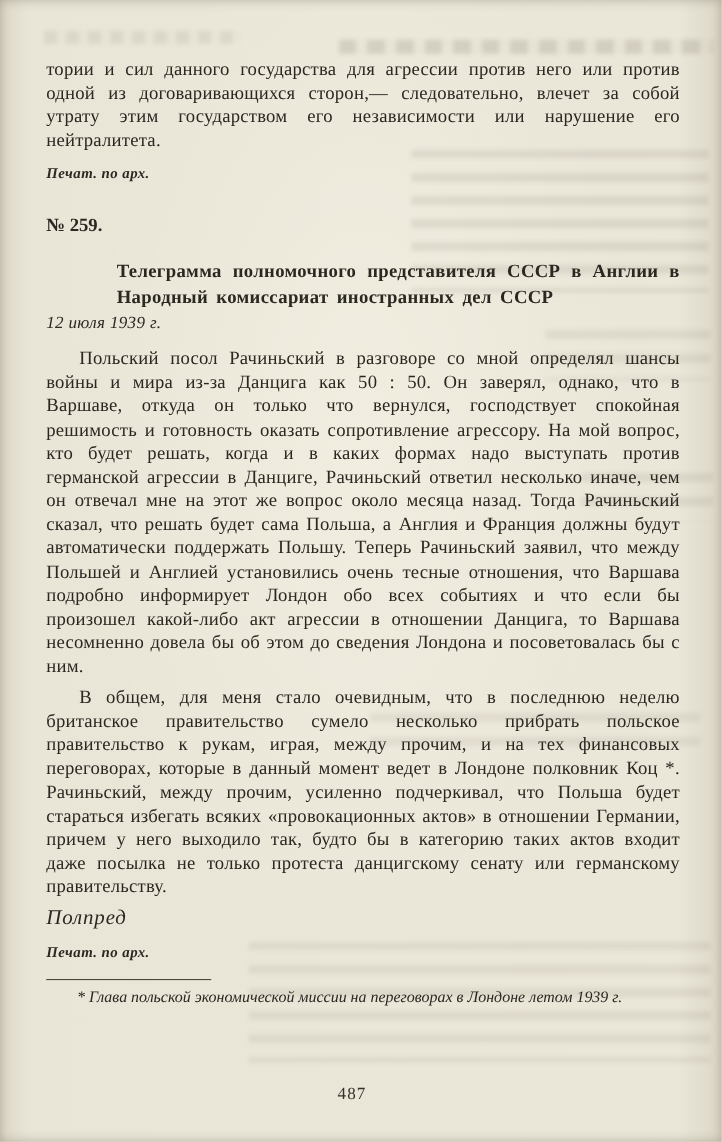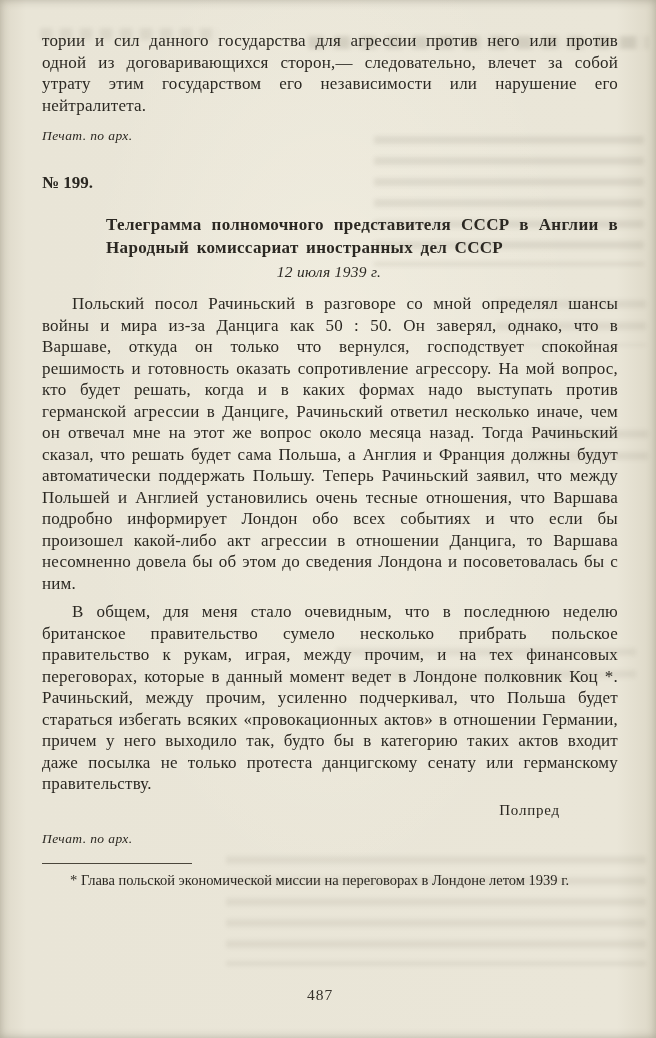--- a/index.html
+++ b/index.html
@@ -16,81 +16,82 @@
     background:
       radial-gradient(ellipse at 50% 38%, rgba(255,252,240,0.35) 0%, rgba(255,252,240,0) 55%),
       linear-gradient(90deg, #ddd8c8 0%, #e9e5d7 4%, #eae6d8 94%, #dcd7c6 100%),
       #e8e4d6;
     box-shadow: inset 0 0 10px rgba(86,80,64,0.35);
     font-family: "Liberation Serif", "DejaVu Serif", serif;
     color: #2b2822;
   }
   .content {
     position: absolute;
-    top: 30px;
+    top: 52px;
     left: 42px;
     width: 576px;
   }
   .body {
     margin: 0 0 7px 0;
     font-size: 17px;
     line-height: 21.5px;
     text-align: justify;
     text-indent: 30px;
     letter-spacing: 0.2px;
     word-spacing: 1.2px;
   }
   .no-indent { text-indent: 0; }
   .source-note {
     margin: 12px 0 0 0;
     font-style: italic;
-    font-weight: normal;
+    font-weight: bold;
     font-size: 13.5px;
     letter-spacing: 0.4px;
   }
   .doc-heading {
     display: flex;
     margin: 28px 0 4px 0;
     font-weight: bold;
     font-size: 17px;
     line-height: 22.5px;
   }
   .doc-number { white-space: nowrap; margin-right: 13px; }
   .doc-title {
     flex: 1;
     text-align: justify;
     letter-spacing: 0.3px;
     word-spacing: 3px;
     margin-top: 42px;
   }
   .doc-date {
     margin: 4px 2px 12px 0;
-    text-align: center;
+    text-align: left;
     font-style: italic;
     font-size: 15.5px;
     letter-spacing: 0.3px;
   }
   .signature {
     margin: 6px 58px 0 0;
-    text-align: right;
-    font-size: 15px;
+    font-size: 19px;
     letter-spacing: 0.8px;
+    font-style: italic;
   }
   .footnote-rule {
     width: 150px;
     height: 0;
     border-top: 1px solid #4a463b;
     margin: 16px 0 7px 0;
   }
   .footnote {
     margin: 0;
     font-size: 14.5px;
     line-height: 19.5px;
     text-indent: 28px;
     text-align: justify;
+    font-style: italic;
   }
   .page-number {
     position: absolute;
     left: 0; right: 16px;
     bottom: 34px;
     text-align: center;
     font-size: 15.5px;
     letter-spacing: 1px;
     color: #35312a;
   }
@@ -141,21 +142,21 @@
   <div class="smudge s5"></div>
   <div class="smudge s6"></div>
   <div class="smudge s7"></div>
 
   <div class="content">
 
     <p class="body no-indent">тории и сил данного государства для агрессии против него или против одной из договаривающихся сторон,— следовательно, влечет за собой утрату этим государством его независимости или нарушение его нейтралитета.</p>
     <p class="source-note">Печат. по арх.</p>
 
     <div class="doc-heading">
-      <span class="doc-number">№ 199.</span>
+      <span class="doc-number">№ 259.</span>
       <span class="doc-title">Телеграмма полномочного представителя СССР в Англии в Народный комиссариат иностранных дел СССР</span>
     </div>
     <p class="doc-date">12 июля 1939 г.</p>
 
     <p class="body">Польский посол Рачиньский в разговоре со мной определял шансы войны и мира из-за Данцига как 50 : 50. Он заверял, однако, что в Варшаве, откуда он только что вернулся, господствует спокойная решимость и готовность оказать сопротивление агрессору. На мой вопрос, кто будет решать, когда и в каких формах надо выступать против германской агрессии в Данциге, Рачиньский ответил несколько иначе, чем он отвечал мне на этот же вопрос около месяца назад. Тогда Рачиньский сказал, что решать будет сама Польша, а Англия и Франция должны будут автоматически поддержать Польшу. Теперь Рачиньский заявил, что между Польшей и Англией установились очень тесные отношения, что Варшава подробно информирует Лондон обо всех событиях и что если бы произошел какой-либо акт агрессии в отношении Данцига, то Варшава несомненно довела бы об этом до сведения Лондона и посоветовалась бы с ним.</p>
     <p class="body">В общем, для меня стало очевидным, что в последнюю неделю британское правительство сумело несколько прибрать польское правительство к рукам, играя, между прочим, и на тех финансовых переговорах, которые в данный момент ведет в Лондоне полковник Коц *. Рачиньский, между прочим, усиленно подчеркивал, что Польша будет стараться избегать всяких «провокационных актов» в отношении Германии, причем у него выходило так, будто бы в категорию таких актов входит даже посылка не только протеста данцигскому сенату или германскому правительству.</p>
 
     <p class="signature">Полпред</p>
     <p class="source-note">Печат. по арх.</p>
 

